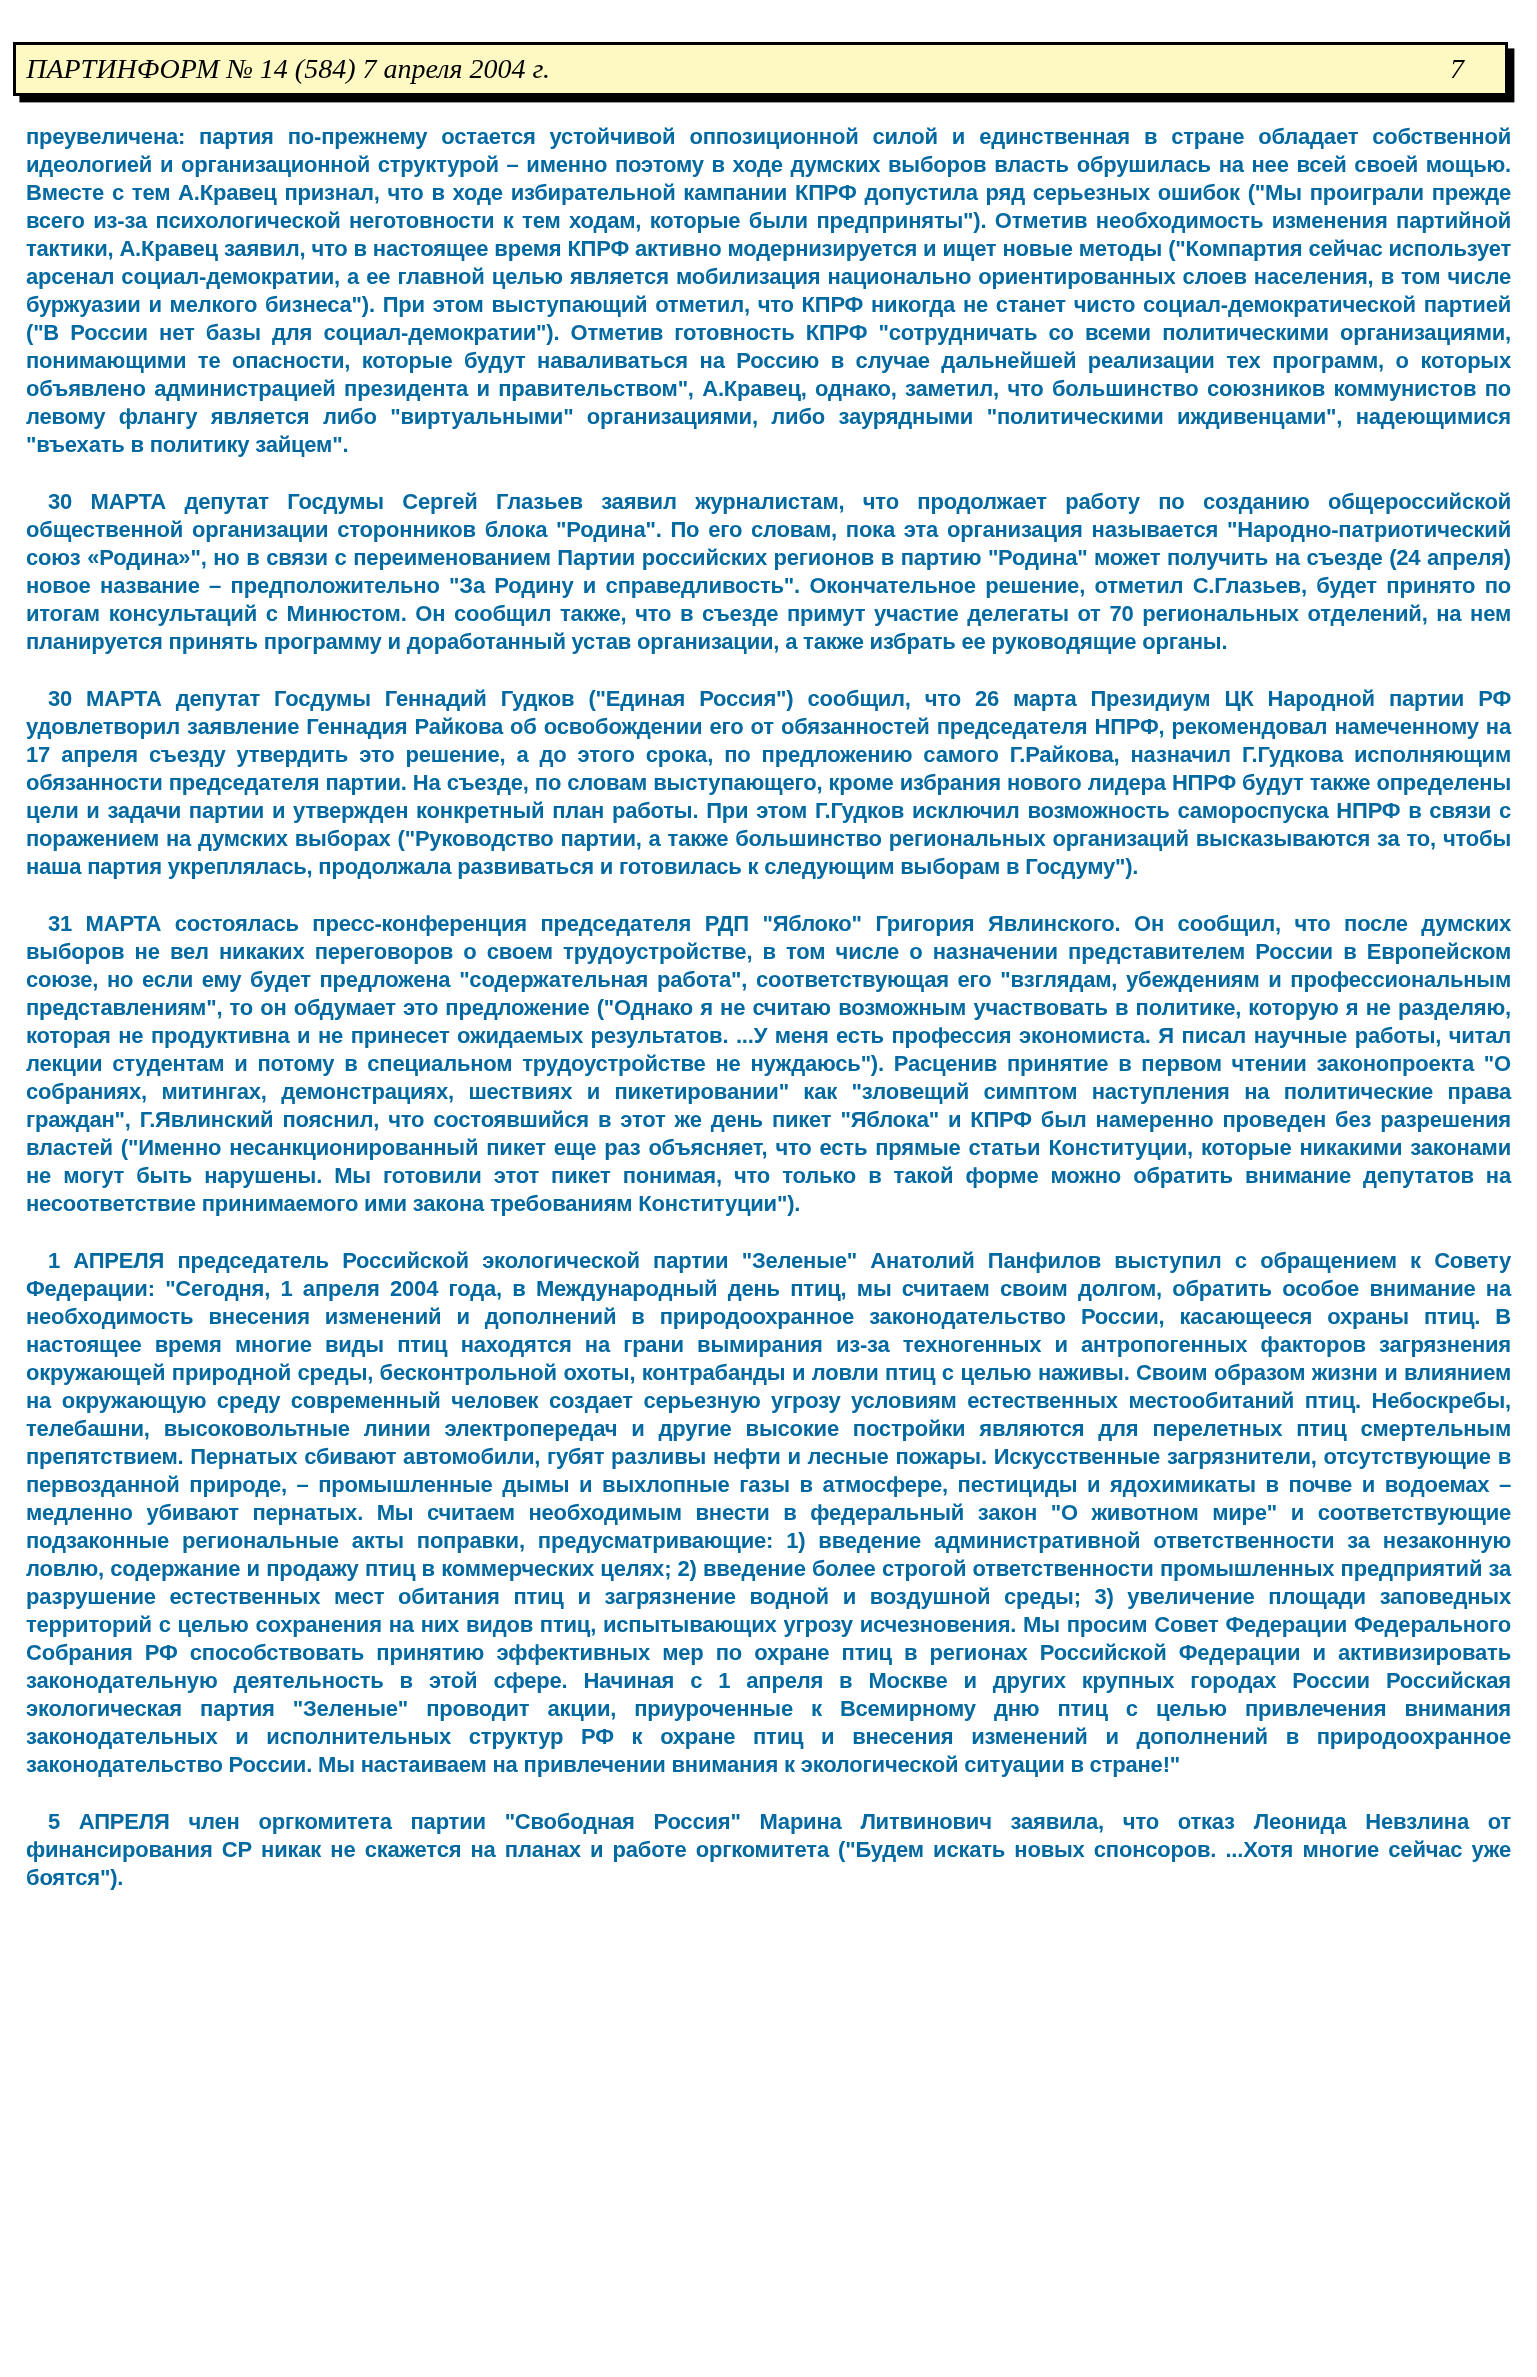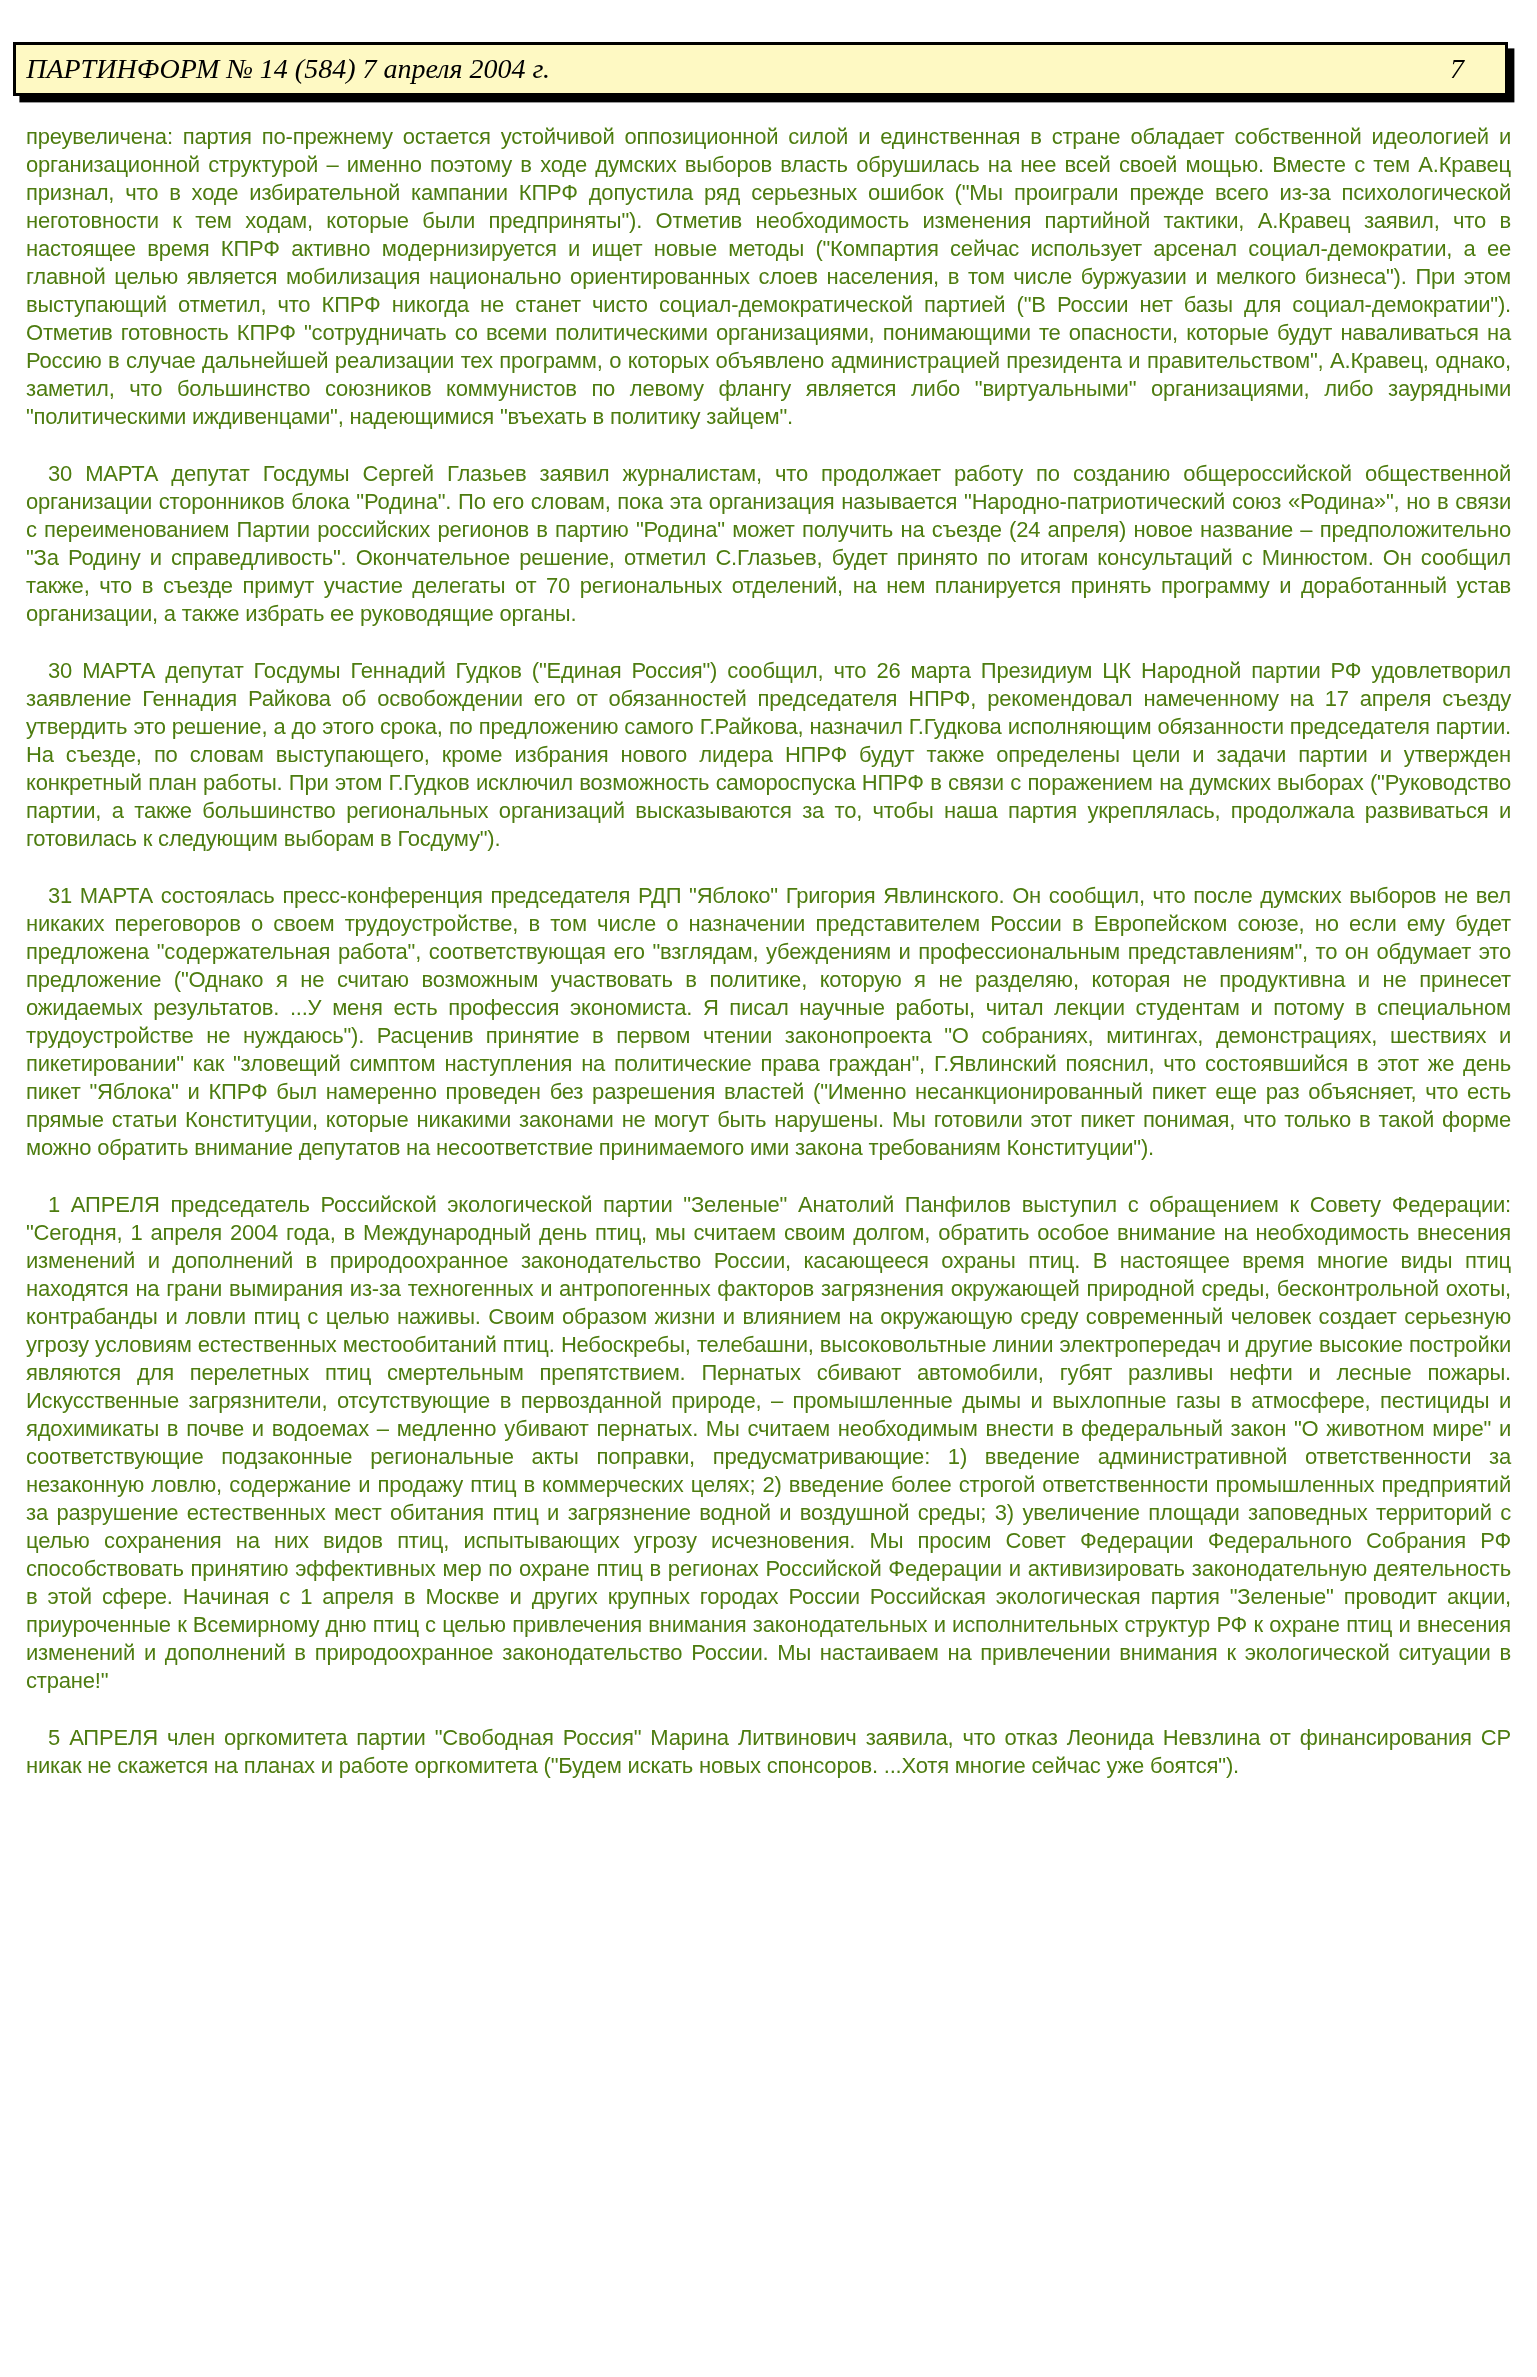--- a/index.html
+++ b/index.html
@@ -44,25 +44,25 @@
     font-weight: normal;
     font-size: 28px;
     color: #000000;
   }
   .article {
     position: absolute;
     left: 26px;
     top: 123px;
     width: 1485px;
     font-family: "Liberation Sans", "DejaVu Sans", sans-serif;
-    font-weight: normal;
+    font-weight: bold;
     font-size: 22px;
     line-height: 28px;
     letter-spacing: -0.2px;
-    color: #4d7c0f;
+    color: #0369a1;
     text-align: justify;
   }
   .article p {
     margin: 0 0 29px 0;
     text-indent: 22px;
   }
   .article p.continuation {
     text-indent: 0;
   }
 </style>

